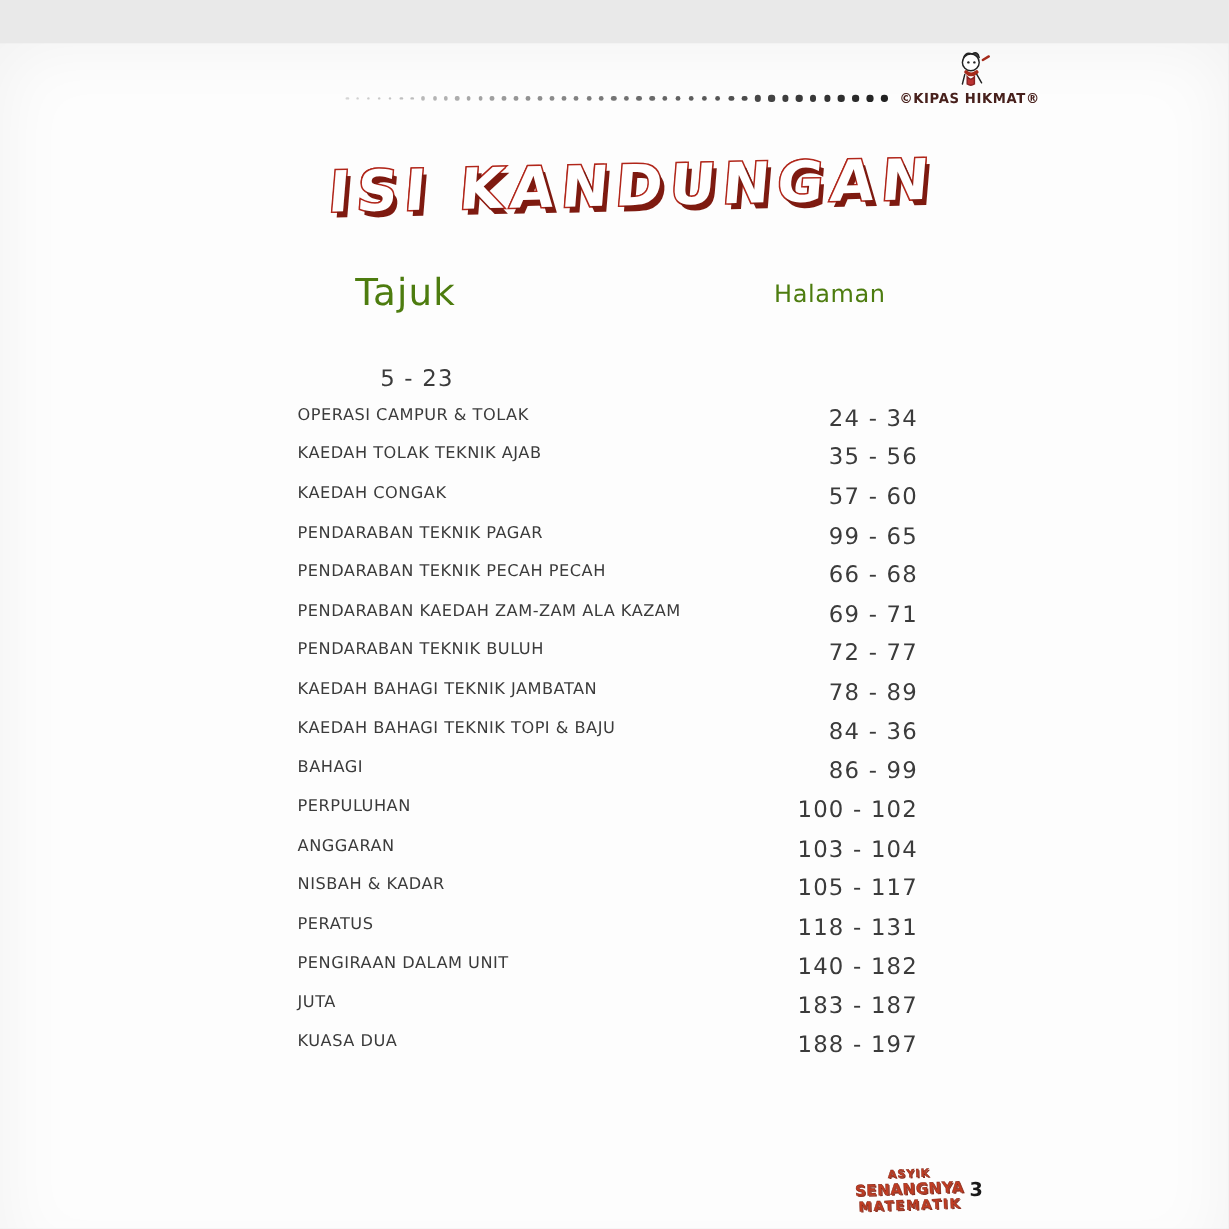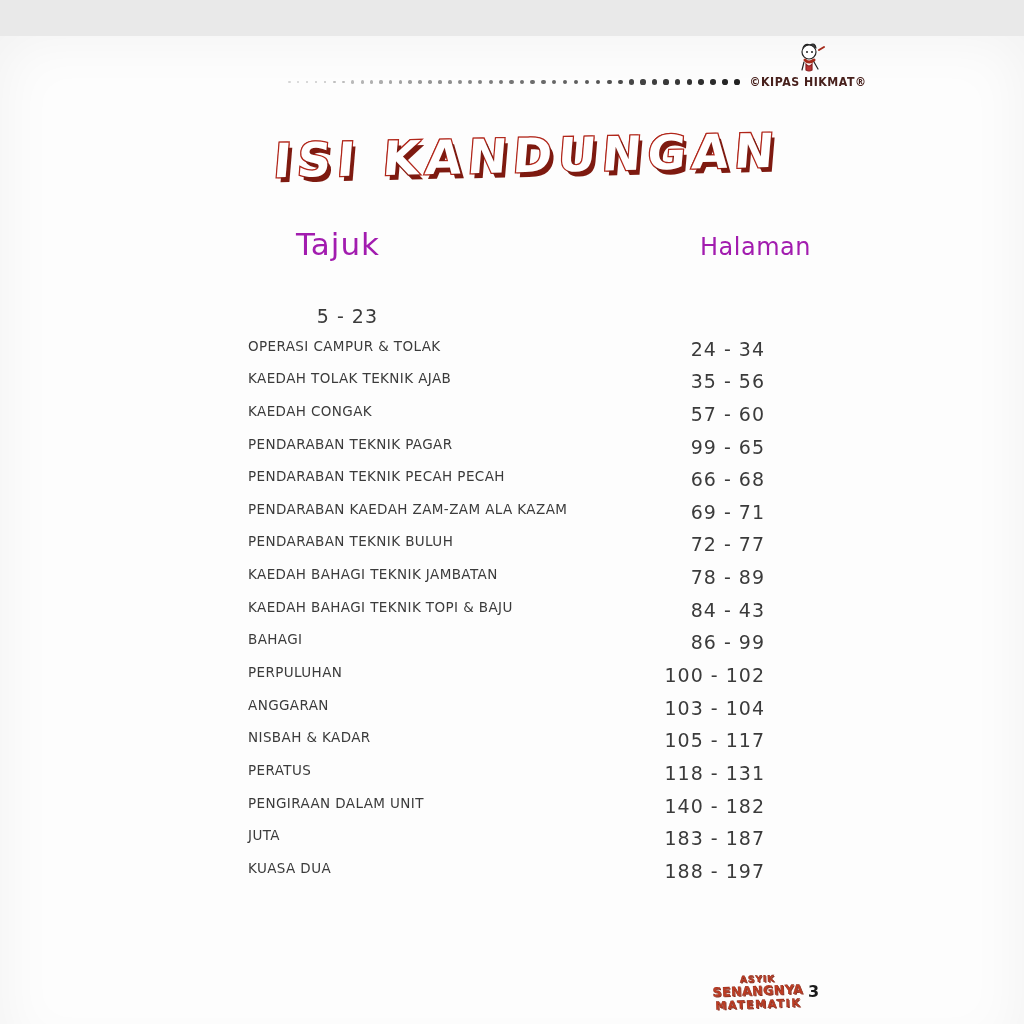--- a/index.html
+++ b/index.html
@@ -37,23 +37,23 @@
   
   .big-title{
     position:absolute;left:527px;top:92px;transform:translateX(-50%) rotate(-1.2deg) skewX(-6deg);
     font-size:47px;font-weight:900;letter-spacing:6px;white-space:nowrap;
     color:#fff;
     -webkit-text-stroke:2.5px var(--title-red);
     paint-order:stroke fill;
     text-shadow:4px 5px 0 var(--title-shadow), 1px 1px 0 var(--title-red), -1px -1px 0 var(--title-red);
   }
   
-  .col-head{position:absolute;color:#a21caf;font-weight:400;text-align:right;}
+  .col-head{position:absolute;color:#4d7c0f;font-weight:400;text-align:right;}
   .col-head.tajuk{left:296px;top:190px;font-size:31px;letter-spacing:1px;}
-  .col-head.halaman{left:700px;top:197px;font-size:24px;letter-spacing:0.5px;}
+  .col-head.halaman{left:645px;top:197px;font-size:20px;letter-spacing:0.5px;}
   
   .toc{
     position:absolute;left:248px;top:269px;width:517px;
     display:grid;grid-auto-rows:32.65px;
   }
   .toc-row{display:flex;align-items:flex-start;}
   .toc-title{
     flex:1;font-size:13.5px;font-weight:500;letter-spacing:0.4px;
     color:var(--ink);text-transform:uppercase;
   }
@@ -191,21 +191,21 @@
         <span class="toc-pages">72 - 77</span>
       </div>
 
       <div class="toc-row">
         <span class="toc-title">KAEDAH BAHAGI TEKNIK JAMBATAN</span>
         <span class="toc-pages">78 - 89</span>
       </div>
 
       <div class="toc-row">
         <span class="toc-title">KAEDAH BAHAGI TEKNIK TOPI &amp; BAJU</span>
-        <span class="toc-pages">84 - 43</span>
+        <span class="toc-pages">84 - 36</span>
       </div>
 
       <div class="toc-row">
         <span class="toc-title">BAHAGI</span>
         <span class="toc-pages">86 - 99</span>
       </div>
 
       <div class="toc-row">
         <span class="toc-title">PERPULUHAN</span>
         <span class="toc-pages">100 - 102</span>

